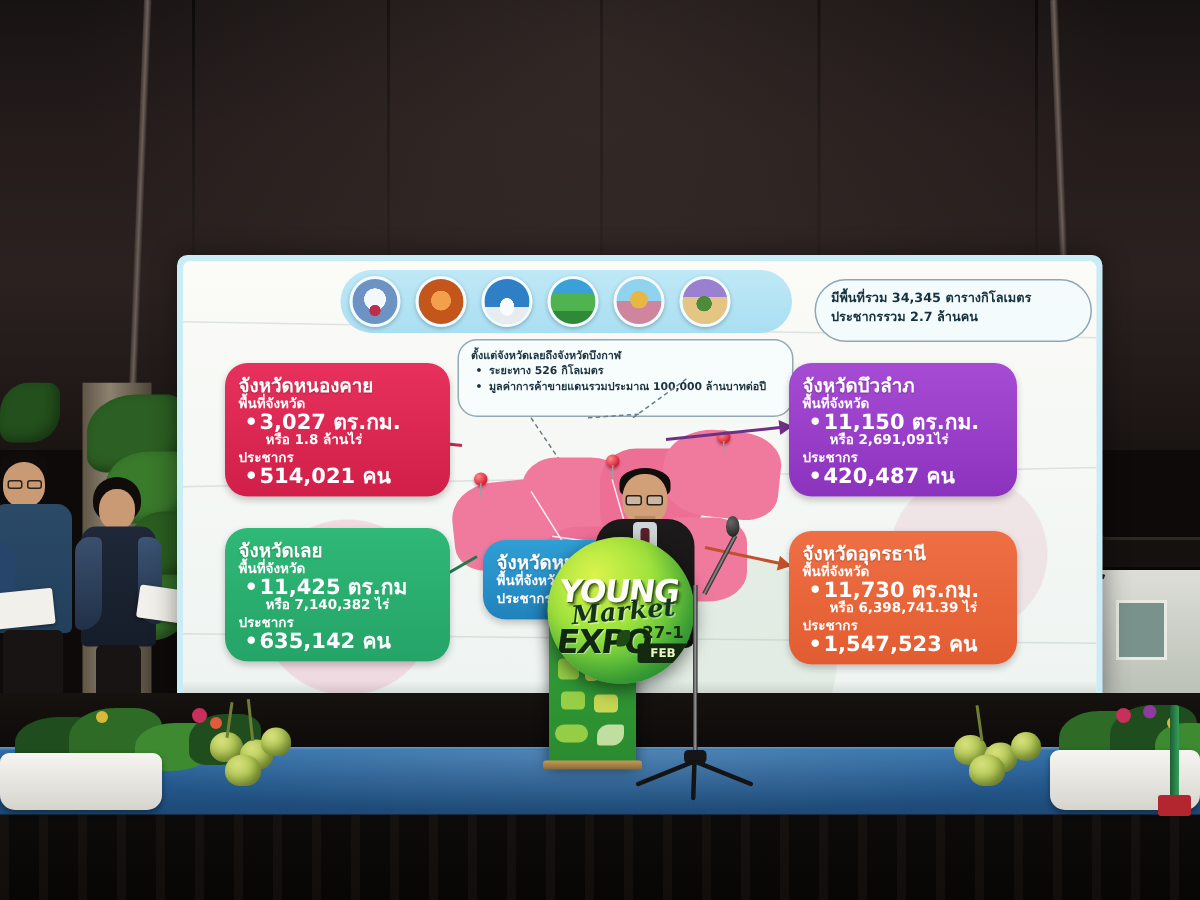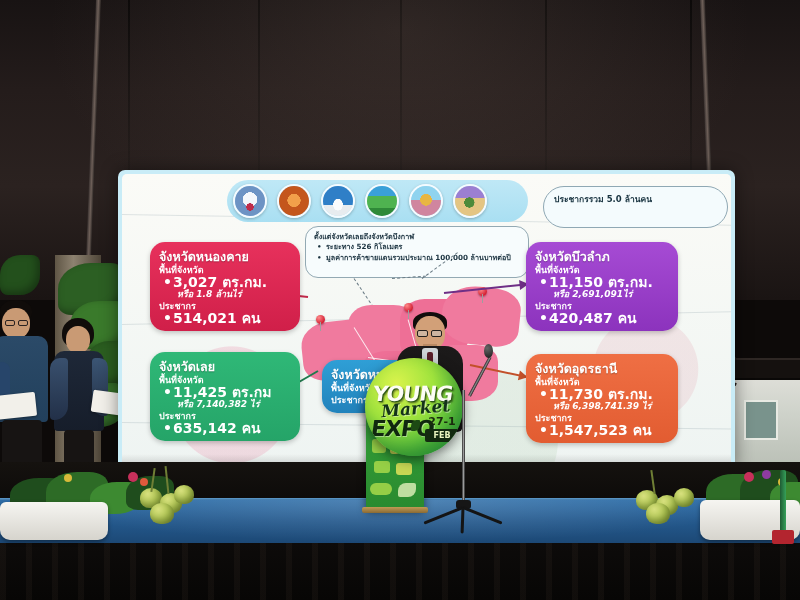--- a/index.html
+++ b/index.html
@@ -273,21 +273,21 @@
   
   .pcard{
     position:absolute; border-radius:15px; padding:7px 9px;
     box-shadow: 0 2px 5px rgba(0,0,0,.22);
   }
   .pc-title{ font-size:12.5px; font-weight:bold; color:#fff; line-height:15px; white-space:nowrap;
              text-shadow: 0 1px 1px rgba(0,0,0,.28); }
   .pc-sub{ font-size:9px; font-weight:bold; color:#fff; line-height:12px; }
   .pc-bullet{ font-size:14px; font-weight:bold; color:#fff; line-height:12px; padding-left:14px; position:relative; white-space:nowrap;}
   .pc-bullet:before{ content:"•"; position:absolute; left:4px; }
-  .pc-cont{ font-size:9px; font-weight:bold; color:#fff; line-height:12px; padding-left:18px; white-space:nowrap;font-style:italic;}
+  .pc-cont{ font-size:9px; font-weight:bold; color:#fff; line-height:12px; padding-left:18px; white-space:nowrap;}
 
   .pc-nongkhai { left:28px;  top:68px;  width:150px; background:linear-gradient(180deg,#e7315c,#d01f49); }
   .pc-loei     { left:28px;  top:178px; width:150px; background:linear-gradient(180deg,#2fb877,#25a468); }
   .pc-nongbua  { left:200px; top:186px; width:120px; background:linear-gradient(180deg,#2f9fd6,#2182bb); }
   .pc-buengkan { left:404px; top:68px;  width:152px; background:linear-gradient(180deg,#a64bd4,#8c33bd); }
   .pc-udon     { left:404px; top:180px; width:152px; background:linear-gradient(180deg,#ef6f44,#e25c31); }
 
   
   .screen-shadow{
     position:absolute; left:0; bottom:0; width:100%; height:16px;
@@ -396,21 +396,22 @@
           <div class="em-i" style="background:radial-gradient(circle at 50% 46%, #e8b642 0 26%, rgba(0,0,0,0) 27%);"></div>
         </div>
         <div class="emblem" style="left:226px;">
           <div class="em-i" style="background:linear-gradient(180deg,#9b7fd1 0 40%, #e4c583 40% 100%);"></div>
           <div class="em-i" style="background:radial-gradient(circle at 48% 55%, #4d8a3a 0 22%, rgba(0,0,0,0) 23%);"></div>
         </div>
 
       </div>
 
       <div class="total-box">
-        <div>ประชากรรวม 5.0 ล้านคน</div>
+        <div>มีพื้นที่รวม 34,345 ตารางกิโลเมตร</div>
+        <div>ประชากรรวม 2.7 ล้านคน</div>
       </div>
 
       <div class="center-callout">
         <div class="cc-line">ตั้งแต่จังหวัดเลยถึงจังหวัดบึงกาฬ</div>
         <div class="cc-bul">ระยะทาง 526 กิโลเมตร</div>
         <div class="cc-bul">มูลค่าการค้าขายแดนรวมประมาณ 100,000 ล้านบาทต่อปี</div>
       </div>
 
       <div class="dashline" style="left:232px; top:104px; width:40px; transform:rotate(56deg);"></div>
       <div class="dashline" style="left:270px; top:104px; width:34px; transform:rotate(-4deg);"></div>

